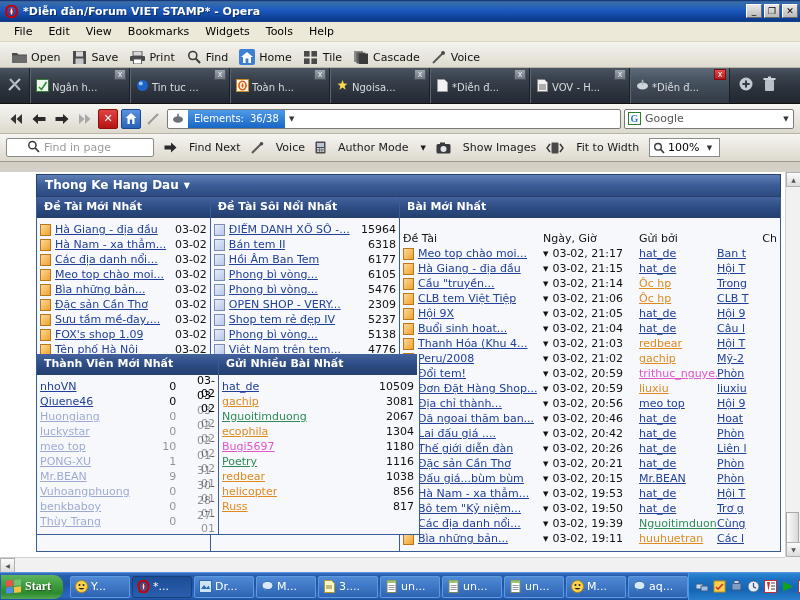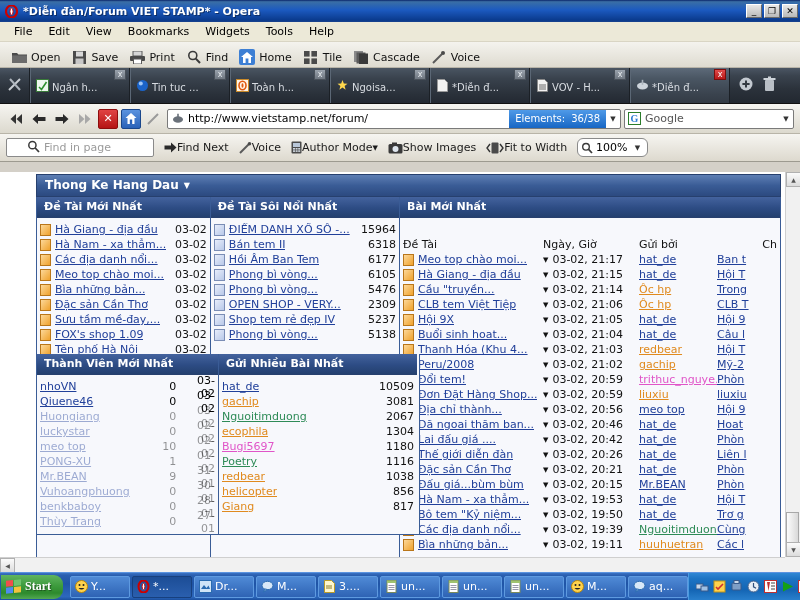--- a/index.html
+++ b/index.html
@@ -154,24 +154,24 @@
     height: 28px;
     background: linear-gradient(to bottom,#f6f5f1,#ddd9ce);
     display:flex; align-items:center; gap:10px; padding: 0 6px;
     border-bottom: 1px solid #9d9a90;
   }
   .findinput {
     width: 148px; height: 19px; background:#fff; border:1px solid #8a8a8a;
     display:flex; align-items:center; padding-left:20px; gap:4px; border-radius:2px;
   }
   .findinput .ph { color:#9b9b9b; font-size:11px; }
-  .fbitem { display:flex; align-items:center; gap:0; font-size:11px; color:#1a1a1a; white-space:nowrap;}
+  .fbitem { display:flex; align-items:center; gap:12px; font-size:11px; color:#1a1a1a; white-space:nowrap;}
   .zoombox {
     display:flex;align-items:center;gap:3px;height:19px;
-    background:#fff;border:1px solid #8a8a8a;padding:0 2px 0 3px;border-radius:6px;
+    background:#fff;border:1px solid #8a8a8a;padding:0 2px 0 3px;border-radius:0;
   }
 
   
   .pagearea {
     position: absolute; left: 0; right: 0;
     top: 172px; bottom: 28px;
     background: #fff;
     overflow: hidden;
   }
   .pagecanvas { position:absolute; left:0; top:0; right:15px; bottom:15px; background:#fff; overflow:hidden;}
@@ -533,21 +533,20 @@
         </svg>
     </span>
 
     <div class="urlbox">
       <span class="u-ico">
         <svg width="12" height="12" viewBox="0 0 12 12">
             <ellipse cx="6" cy="6.5" rx="5" ry="3.2" fill="#6a717a"></ellipse>
             <path d="M6 0.8v5" stroke="#6a717a" stroke-width="1.6"></path>
           </svg>
       </span>
-      <span class="u-txt">http://www.vietstamp.net/forum/</span>
       <span class="elements-badge">
         <span>Elements:</span>
         <span>36/38</span>
       </span>
       <span class="dropcaret">▼</span>
     </div>
 
     <div class="searchbox">
       <span class="g">G</span>
       <span class="s-txt">Google</span>
@@ -725,26 +724,31 @@
                 <div class="row">
                   <span class="docico blue"></span>
                   <a class="lk topic" style="max-width:122px">Shop tem rẻ đẹp IV</a>
                   <span class="num">5237</span>
                 </div>
                 <div class="row">
                   <span class="docico blue"></span>
                   <a class="lk topic" style="max-width:122px">Phong bì vòng...</a>
                   <span class="num">5138</span>
                 </div>
+                <div class="row">
+                  <span class="docico blue"></span>
+                  <a class="lk topic" style="max-width:122px">Việt Nam trên tem...</a>
+                  <span class="num">4776</span>
+                </div>
               </div>
           </div>
 
           <div class="col" style="flex:1">
             <div class="colhead">Bài Mới Nhất</div>
-            <div class="rows" style="padding-top:18px">
+            <div class="rows" style="padding-top:12px">
               <div class="lp-head">
                 <span class="lp-c1">Đề Tài</span>
                 <span class="lp-c2">Ngày, Giờ</span>
                 <span class="lp-c3">Gửi bởi</span>
                 <span class="lp-c4" style="text-align:right">Ch</span>
               </div>
               <div id="latest-posts-rows">
                   <div class="lprow">
                     <span class="lp-c1">
                       <span class="docico orange"></span>
@@ -1075,21 +1079,21 @@
                 </div>
                 <div class="row">
                   <a class="lk" style="color:#e08a1e">redbear</a>
                   <span class="num">1038</span>
                 </div>
                 <div class="row">
                   <a class="lk" style="color:#e08a1e">helicopter</a>
                   <span class="num">856</span>
                 </div>
                 <div class="row">
-                  <a class="lk" style="color:#e08a1e">Giang</a>
+                  <a class="lk" style="color:#e08a1e">Russ</a>
                   <span class="num">817</span>
                 </div>
               </div>
           </div>
         </div>
 
       </div>
     </div>
 
     <div class="vscroll">

